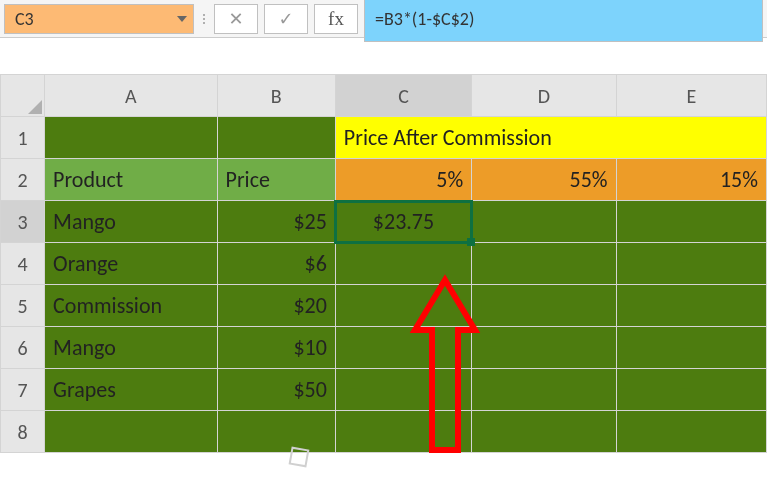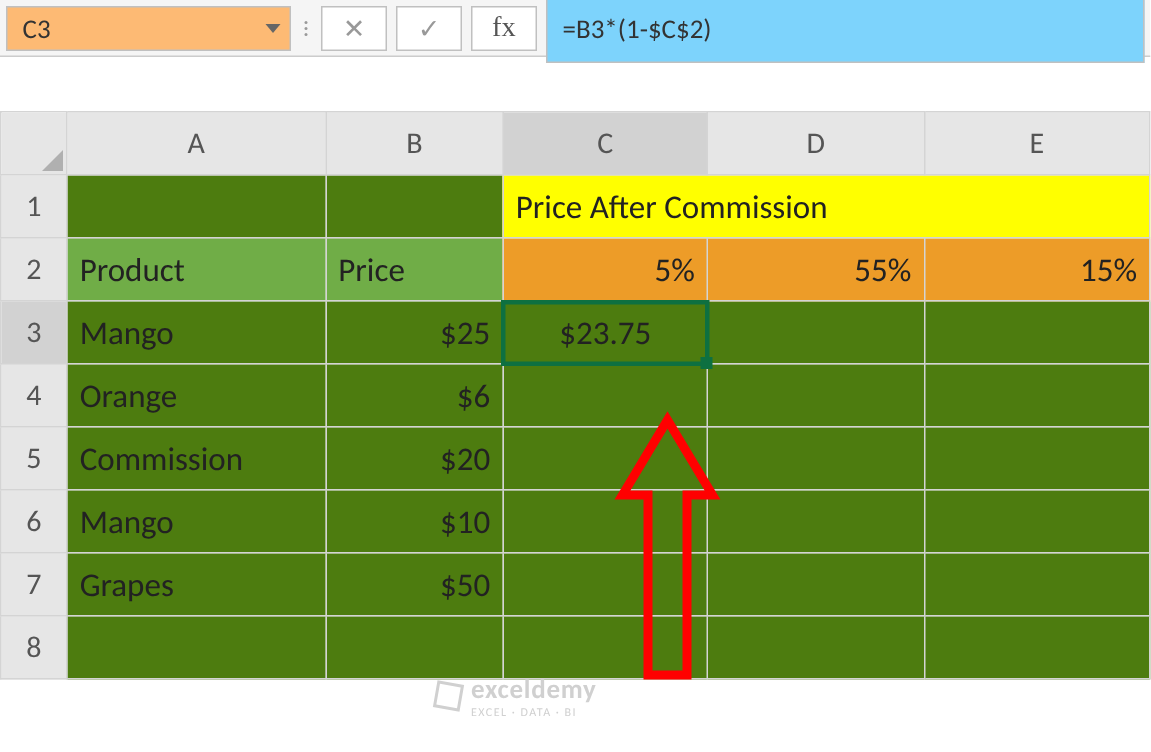--- a/index.html
+++ b/index.html
@@ -280,17 +280,13 @@
   </table>
 
 <svg class="arrow-overlay" width="90" height="200">
   <g fill="none" stroke="#ff0000" stroke-width="6" stroke-linejoin="miter">
     <path d="M45 10 L75 60 L58 60 L58 180 L32 180 L32 60 L15 60 Z"></path>
   </g>
 </svg>
 
 <div class="watermark">
   <div class="logo-sq"></div>
-  <div>
-    <span class="brand">exceldemy</span>
-    <span class="sub">EXCEL · DATA · BI</span>
-  </div>
 </div>
 
 </body></html>

